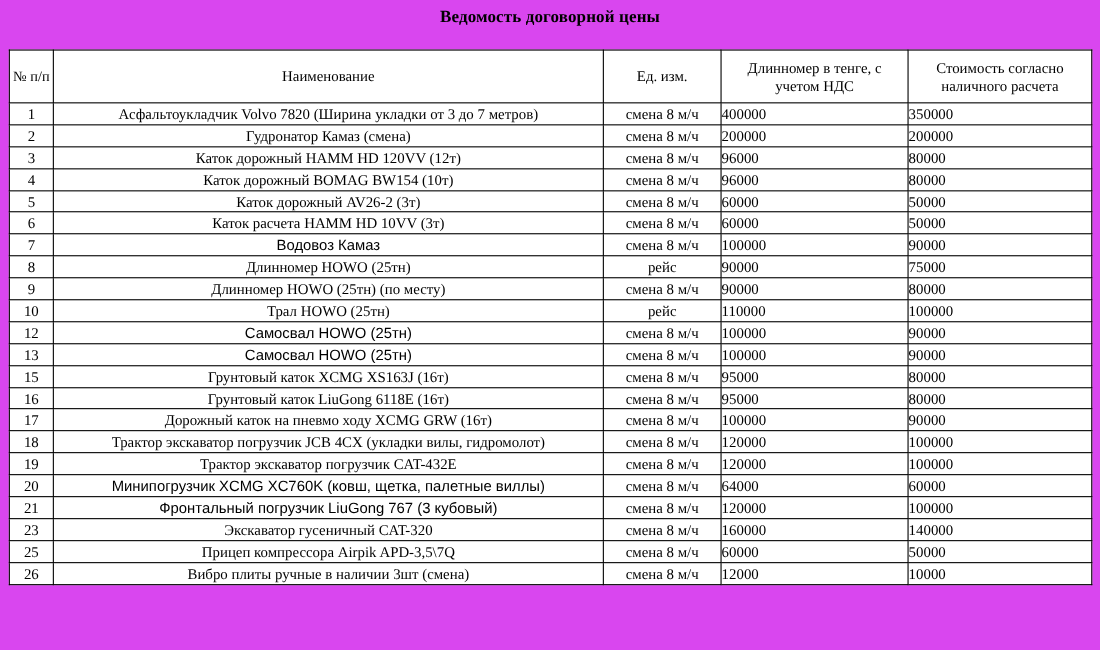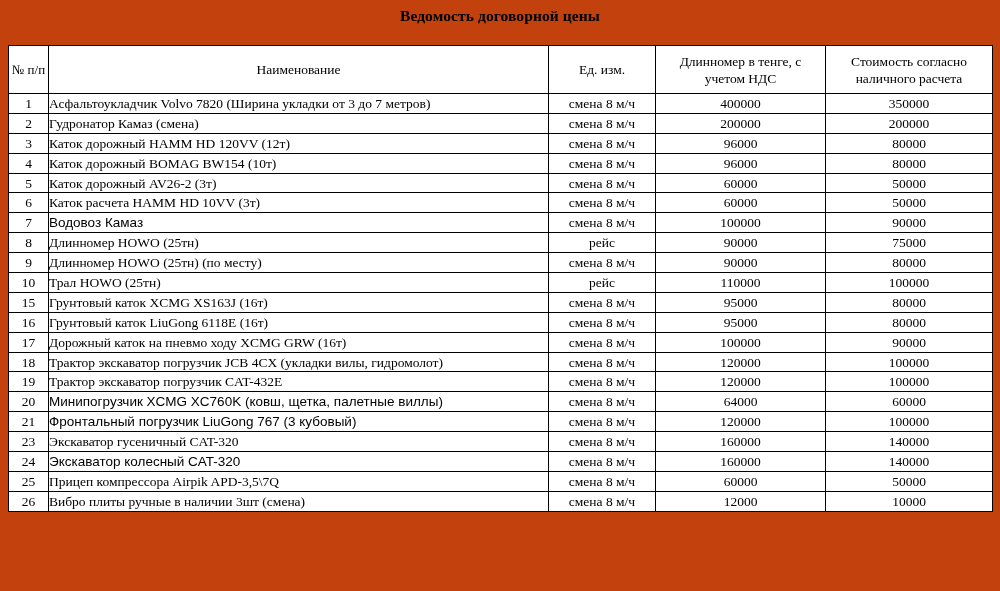--- a/index.html
+++ b/index.html
@@ -12,21 +12,21 @@
     height: 591px;
     overflow: hidden;
     font-family: "Liberation Serif", serif;
     color: #000000;
     -webkit-font-smoothing: antialiased;
   }
   .page {
     position: relative;
     width: 1000px;
     height: 591px;
-    background: #c2410c;
+    background: #d946ef;
   }
 
   
   .title-block {
     text-align: center;
     padding-top: 6px;
   }
   .doc-title {
     font-family: "Liberation Serif", serif;
     font-weight: bold;
@@ -89,37 +89,37 @@
   tbody tr { height: 18.9px; }
   tbody td { height: 18.9px; }
 
   td.num {
     text-align: center;
     font-size: 13.5px;
     font-family: "Liberation Serif", serif;
     line-height: 17px;
   }
   td.name {
-    text-align: left;
+    text-align: center;
     padding-left: 5px;
     font-size: 13.5px;
     line-height: 17px;
     white-space: nowrap;
     overflow: hidden;
   }
   td.unit {
     text-align: center;
     padding-left: 4px;
     font-size: 13.2px;
     font-family: "Liberation Serif", serif;
     line-height: 17px;
     white-space: nowrap;
   }
   td.price {
-    text-align: center;
+    text-align: left;
     font-size: 13.5px;
     font-family: "Liberation Serif", serif;
     line-height: 17px;
   }
 
   
   .f-sans {
     font-family: "Liberation Sans", sans-serif;
     font-size: 12.6px;
   }
@@ -226,20 +226,34 @@
             <td class="price">80000</td>
           </tr>
           <tr>
             <td class="num">10</td>
             <td class="name f-serif">Трал HOWO (25тн)</td>
             <td class="unit">рейс</td>
             <td class="price">110000</td>
             <td class="price">100000</td>
           </tr>
           <tr>
+            <td class="num">12</td>
+            <td class="name f-sans">Самосвал HOWO (25тн)</td>
+            <td class="unit">смена 8 м/ч</td>
+            <td class="price">100000</td>
+            <td class="price">90000</td>
+          </tr>
+          <tr>
+            <td class="num">13</td>
+            <td class="name f-sans">Самосвал HOWO (25тн)</td>
+            <td class="unit">смена 8 м/ч</td>
+            <td class="price">100000</td>
+            <td class="price">90000</td>
+          </tr>
+          <tr>
             <td class="num">15</td>
             <td class="name f-serif">Грунтовый каток XCMG XS163J (16т)</td>
             <td class="unit">смена 8 м/ч</td>
             <td class="price">95000</td>
             <td class="price">80000</td>
           </tr>
           <tr>
             <td class="num">16</td>
             <td class="name f-serif">Грунтовый каток LiuGong 6118E (16т)</td>
             <td class="unit">смена 8 м/ч</td>
@@ -277,27 +291,20 @@
           <tr>
             <td class="num">21</td>
             <td class="name f-sans">Фронтальный погрузчик LiuGong 767 (3 кубовый)</td>
             <td class="unit">смена 8 м/ч</td>
             <td class="price">120000</td>
             <td class="price">100000</td>
           </tr>
           <tr>
             <td class="num">23</td>
             <td class="name f-serif">Экскаватор гусеничный CAT-320</td>
-            <td class="unit">смена 8 м/ч</td>
-            <td class="price">160000</td>
-            <td class="price">140000</td>
-          </tr>
-          <tr>
-            <td class="num">24</td>
-            <td class="name f-sans">Экскаватор колесный CAT-320</td>
             <td class="unit">смена 8 м/ч</td>
             <td class="price">160000</td>
             <td class="price">140000</td>
           </tr>
           <tr>
             <td class="num">25</td>
             <td class="name f-serif">Прицеп компрессора Airpik APD-3,5\7Q</td>
             <td class="unit">смена 8 м/ч</td>
             <td class="price">60000</td>
             <td class="price">50000</td>

